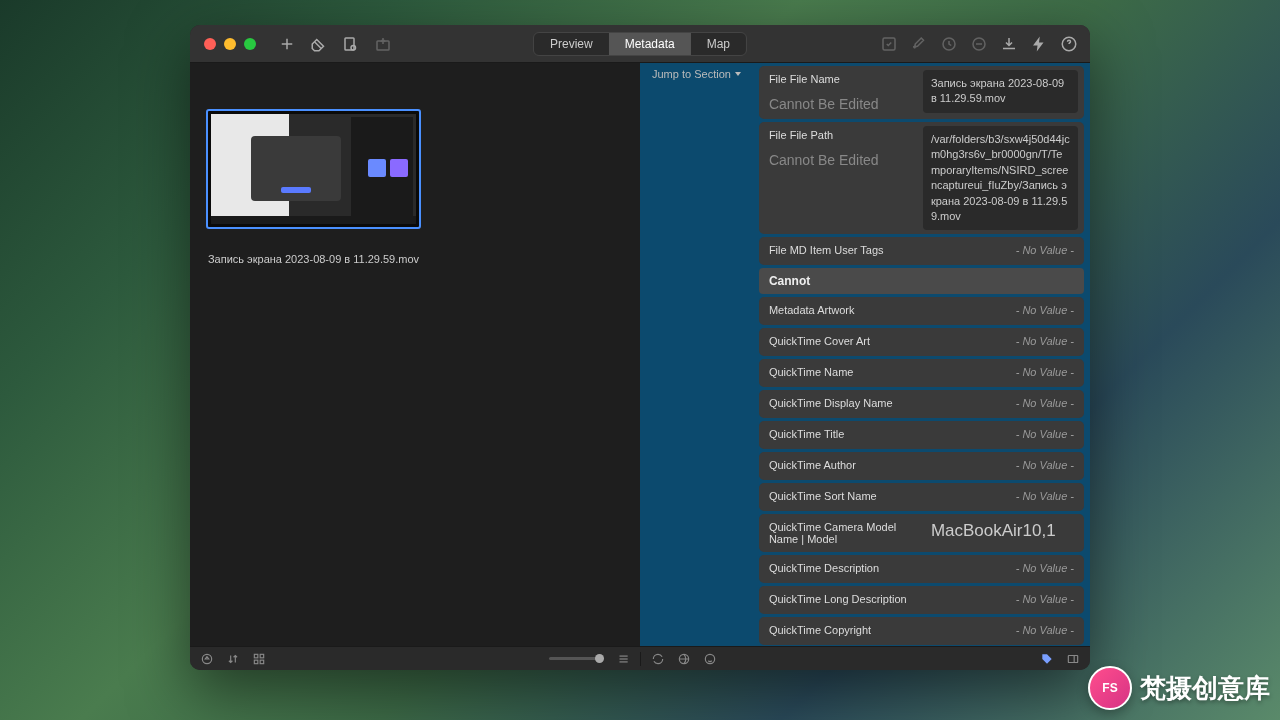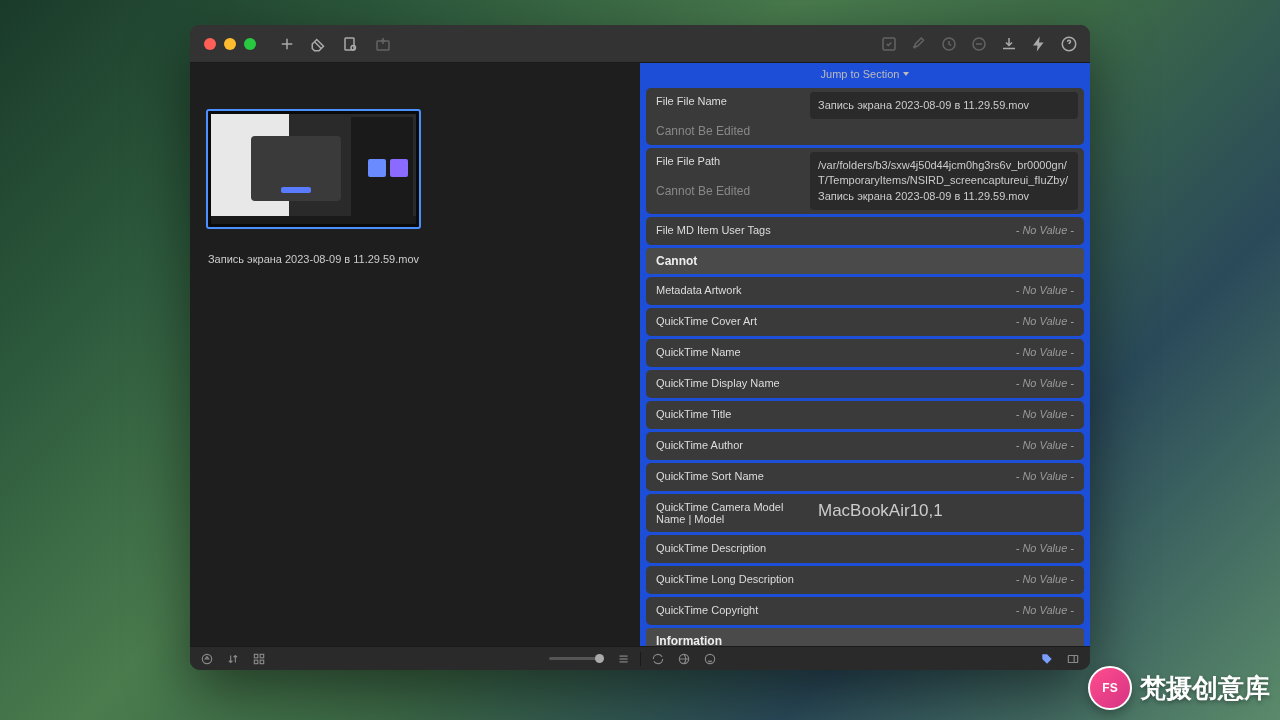--- a/index.html
+++ b/index.html
@@ -74,21 +74,21 @@
 }
 .thumb-dialog::after { content:''; position:absolute; bottom:8px; left:50%; transform:translateX(-50%); width:30px; height:6px; background:#5a7aff; border-radius:2px; }
 .thumb-right {
   position: absolute; right: 3px; top: 3px; bottom: 3px; width: 62px;
   background: #1a1a1a;
 }
 .thumb-tiles { position:absolute; right:8px; top:45px; display:flex; gap:4px; }
 .thumb-tile { width:18px; height:18px; background:#6a8aff; border-radius:2px; }
 .thumb-tile.b { background:#8a6aff; }
 .thumb-name { margin-top: 24px; font-size: 11px; color: #ccc; text-align: center; width: 215px; }
-.right-pane { flex: 1; background: #1d4ed8; display: flex; flex-direction: column; min-height: 0; align-items: center; }
+.right-pane { flex: 1; background: #0c4a6e; display: flex; flex-direction: row; min-height: 0; }
 .jump-bar { height: 22px; padding: 4px 12px; font-size: 11px; color: #bbb; display: flex; align-items: center; cursor: pointer; }
 .jump-bar::after { content: ''; margin-left:4px; border-left:3px solid transparent; border-right:3px solid transparent; border-top:4px solid #bbb; }
 .meta-scroll { flex: 1; overflow-y: auto; padding: 0 6px 6px 6px; }
 .meta-scroll::-webkit-scrollbar { width: 0; }
 .section-header {
   background: #4a4a4a;
   color: #eee;
   font-size: 12px;
   font-weight: 600;
   padding: 6px 10px;
@@ -101,21 +101,21 @@
   margin: 3px 0;
   padding: 7px 10px;
   display: flex;
   align-items: flex-start;
   font-size: 11px;
   min-height: 28px;
 }
 .meta-row.tall { align-items: flex-start; min-height: 44px; }
 .meta-label-col { width: 154px; flex-shrink: 0; }
 .meta-label { color: #ddd; font-size: 11px; }
-.meta-sub { color: #888; font-size: 12px; margin-top: 17px; }
+.meta-sub { color: #888; font-size: 14px; margin-top: 11px; }
 .meta-value-col { flex: 1; }
 .meta-value-box {
   background: #2a2a2a;
   border-radius: 4px;
   padding: 6px 8px;
   color: #ccc;
   font-size: 11px;
   line-height: 1.4;
   word-break: break-all;
   margin: -3px -4px -3px 0;
@@ -193,20 +193,25 @@
             <rect x="4" y="4" width="12" height="16" rx="1"></rect>
             <circle cx="15" cy="17" r="3"></circle>
           </svg>
         </div>
       <div class="tb-icon" style="opacity:0.4">
           <svg viewBox="0 0 24 24" fill="none" stroke="currentColor" stroke-width="2">
             <rect x="4" y="8" width="16" height="12" rx="1"></rect>
             <path d="M12 4v8m-3-3 3-3 3 3"></path>
           </svg>
         </div>
+    </div>
+    <div class="tb-seg">
+      <div class="seg-btn">Preview</div>
+      <div class="seg-btn active">Metadata</div>
+      <div class="seg-btn">Map</div>
     </div>
     <div class="tb-right-icons">
       <div class="tb-icon" style="opacity:0.4">
           <svg viewBox="0 0 24 24" fill="none" stroke="currentColor" stroke-width="2">
             <rect x="4" y="4" width="16" height="16" rx="2"></rect>
             <path d="M9 12l2 2 4-4"></path>
           </svg>
         </div>
       <div class="tb-icon" style="opacity:0.4">
           <svg viewBox="0 0 24 24" fill="none" stroke="currentColor" stroke-width="2">

